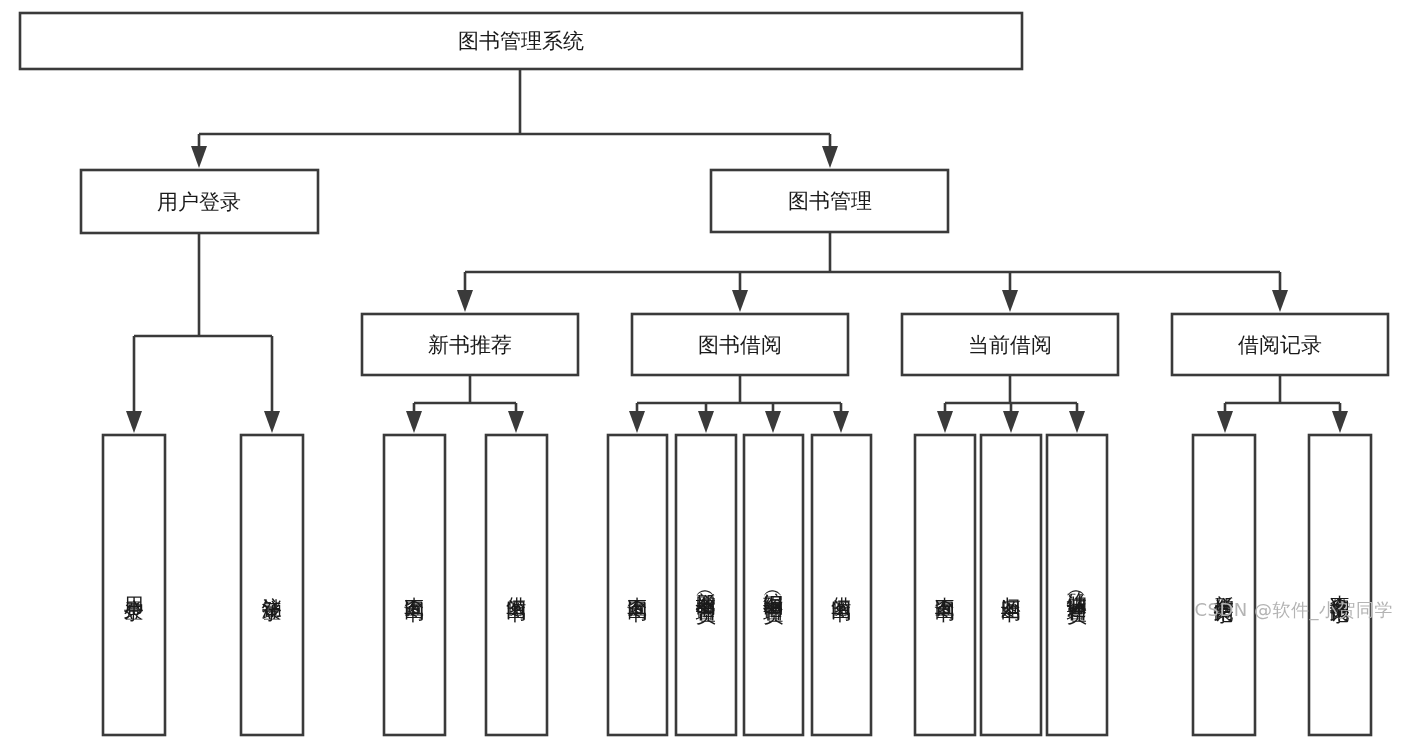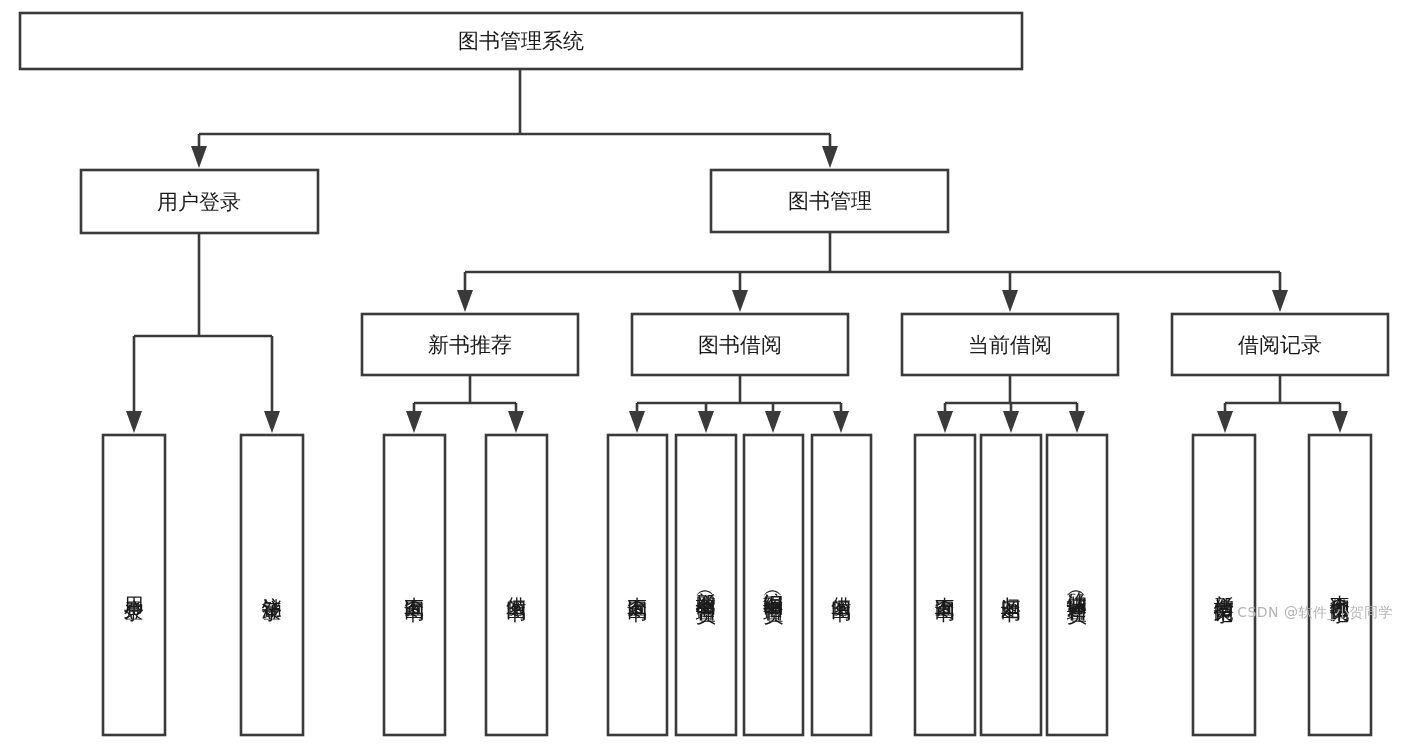--- a/index.html
+++ b/index.html
@@ -66,21 +66,21 @@
     justify-content: center;
     text-align: center;
     white-space: nowrap;
     user-select: none;
   }
   .watermark {
     position: absolute;
     right: 12px;
     bottom: 6px;
     font-family: "DejaVu Sans", "Liberation Sans", sans-serif;
-    font-size: 14px;
+    font-size: 18px;
     color: #b4b4b4;
     white-space: nowrap;
     letter-spacing: 0.5px;
     margin-left: 8px;
   }
 </style>
 </head>
 <body>
 
 <div id="diagram-root">

